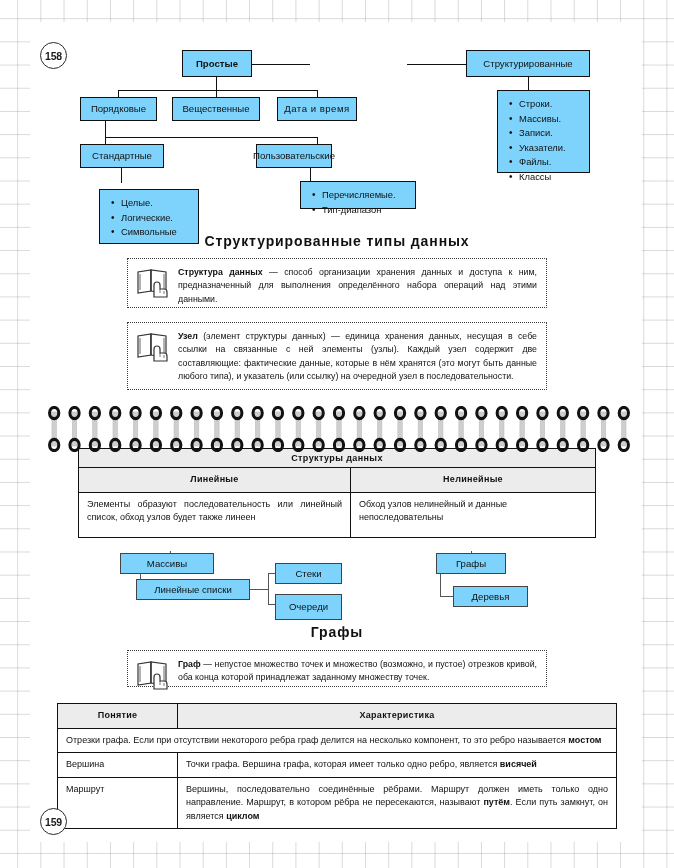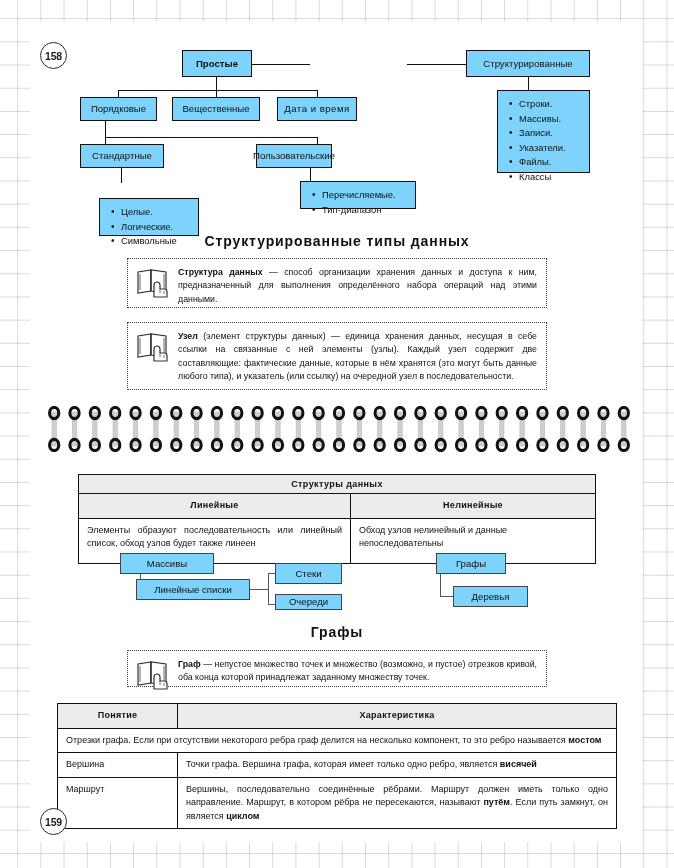--- a/index.html
+++ b/index.html
@@ -155,21 +155,21 @@
 
   <div class="ln lnv" style="left:105px;top:121px;height:17px;"></div>
   <div class="ln lnh" style="left:105px;top:137px;width:212px;"></div>
   <div class="ln lnv" style="left:105px;top:137px;height:8px;"></div>
   <div class="ln lnv" style="left:317px;top:137px;height:8px;"></div>
 
   <div class="bx" style="left:80px;top:144px;width:84px;height:24px;">Стандартные</div>
   <div class="bx" style="left:256px;top:144px;width:76px;height:24px;">Пользовательские</div>
 
   <div class="ln lnv" style="left:121px;top:168px;height:15px;"></div>
-  <div class="bx list" style="left:99px;top:198px;width:100px;height:38px;">
+  <div class="bx list" style="left:99px;top:189px;width:100px;height:55px;">
     <div class="li">Целые.</div>
     <div class="li">Логические.</div>
     <div class="li">Символьные</div>
   </div>
 
   <div class="ln lnv" style="left:310px;top:168px;height:15px;"></div>
   <div class="bx list" style="left:300px;top:181px;width:116px;height:28px;">
     <div class="li">Перечисляемые.</div>
     <div class="li">Тип-диапазон</div>
   </div>
@@ -310,42 +310,42 @@
         <ellipse cx="539.1379310344828" cy="39" rx="4.6" ry="5.6" fill="none" stroke="#121212" stroke-width="3.1"></ellipse>
         <rect x="557.2827586206896" y="6" width="4.4" height="34" fill="#cfcfcf" stroke="#bdbdbd" stroke-width=".6"></rect>
         <ellipse cx="559.4827586206897" cy="7" rx="4.6" ry="5.6" fill="none" stroke="#121212" stroke-width="3.1"></ellipse>
         <ellipse cx="559.4827586206897" cy="39" rx="4.6" ry="5.6" fill="none" stroke="#121212" stroke-width="3.1"></ellipse>
         <rect x="577.6275862068966" y="6" width="4.4" height="34" fill="#cfcfcf" stroke="#bdbdbd" stroke-width=".6"></rect>
         <ellipse cx="579.8275862068966" cy="7" rx="4.6" ry="5.6" fill="none" stroke="#121212" stroke-width="3.1"></ellipse>
         <ellipse cx="579.8275862068966" cy="39" rx="4.6" ry="5.6" fill="none" stroke="#121212" stroke-width="3.1"></ellipse>
       </g>
   </svg>
 
-  <div class="tbl" style="left:78px;top:474px;width:518px;">
+  <div class="tbl" style="left:78px;top:448px;width:518px;">
     <div class="thead-full">Структуры  данных</div>
     <div class="trow">
       <div class="tcell thsub lincol bdr-r bdr-b">Линейные</div>
       <div class="tcell thsub nonlincol bdr-b">Нелинейные</div>
     </div>
     <div class="trow">
       <div class="tcell jt lincol bdr-r" style="height:44px;">Элементы образуют последовательность или линейный список, обход узлов будет также линеен</div>
       <div class="tcell nonlincol" style="height:44px;">Обход узлов нелинейный и данные непоследовательны</div>
     </div>
   </div>
 
   <div class="ln lnv g" style="left:170px;top:551px;height:5px;"></div>
   <div class="bx thin" style="left:120px;top:553px;width:94px;height:21px;">Массивы</div>
   <div class="bx thin" style="left:136px;top:579px;width:114px;height:21px;">Линейные  списки</div>
   <div class="ln lnv g" style="left:140px;top:574px;height:5px;"></div>
   <div class="ln lnh g" style="left:250px;top:589px;width:19px;"></div>
   <div class="ln lnv g" style="left:268px;top:573px;height:32px;"></div>
   <div class="ln lnh g" style="left:268px;top:573px;width:8px;"></div>
   <div class="ln lnh g" style="left:268px;top:604px;width:8px;"></div>
   <div class="bx thin" style="left:275px;top:563px;width:67px;height:21px;">Стеки</div>
-  <div class="bx thin" style="left:275px;top:594px;width:67px;height:16px;">Очереди</div>
+  <div class="bx thin" style="left:275px;top:594px;width:67px;height:26px;">Очереди</div>
 
   <div class="ln lnv g" style="left:471px;top:551px;height:5px;"></div>
   <div class="bx thin" style="left:436px;top:553px;width:70px;height:21px;">Графы</div>
   <div class="ln lnv g" style="left:440px;top:574px;height:22px;"></div>
   <div class="ln lnh g" style="left:440px;top:596px;width:15px;"></div>
   <div class="bx thin" style="left:453px;top:586px;width:75px;height:21px;">Деревья</div>
 
   <div class="heading" style="top:624px;">Графы</div>
 
   <div class="defbox" style="left:127px;top:650px;width:420px;height:37px;">

